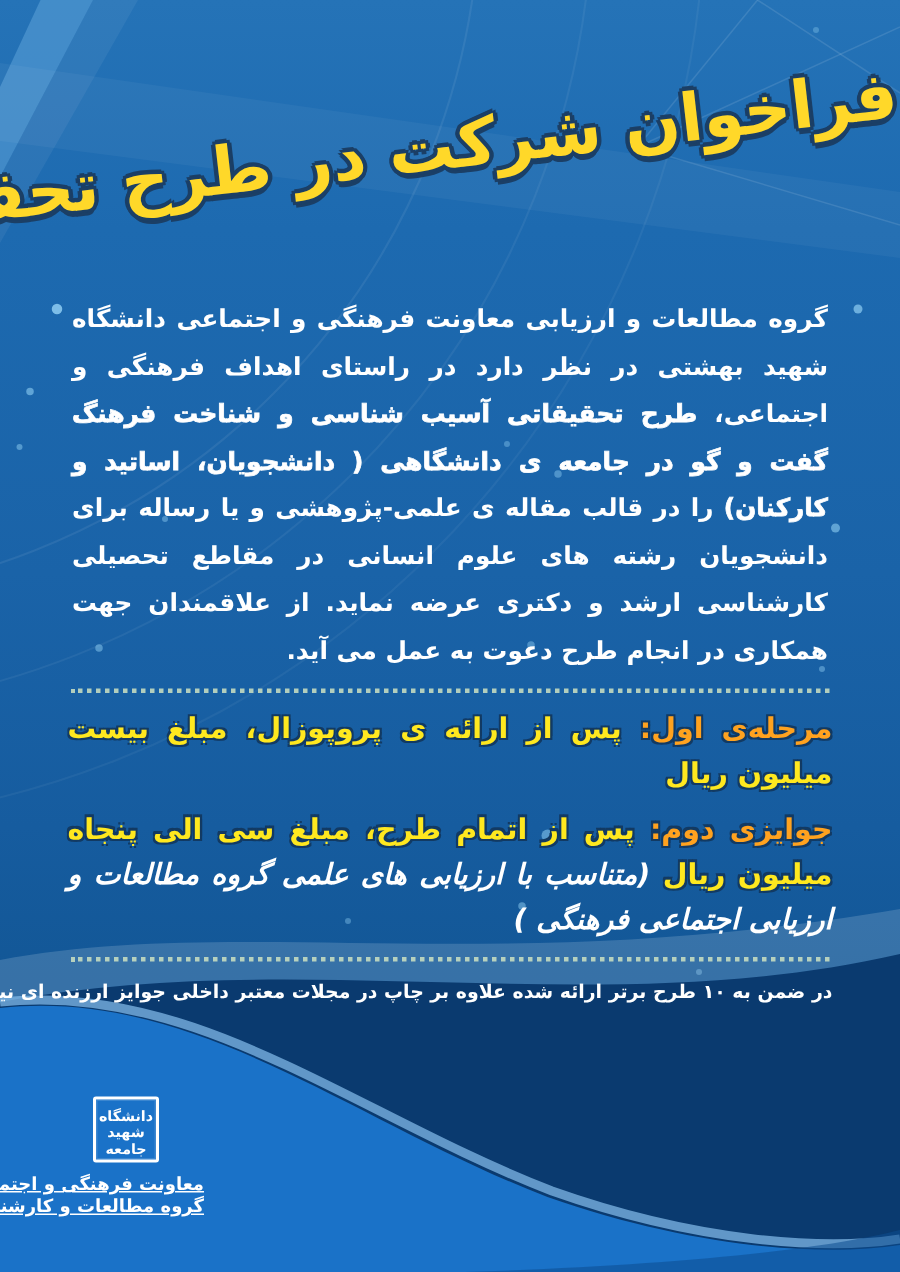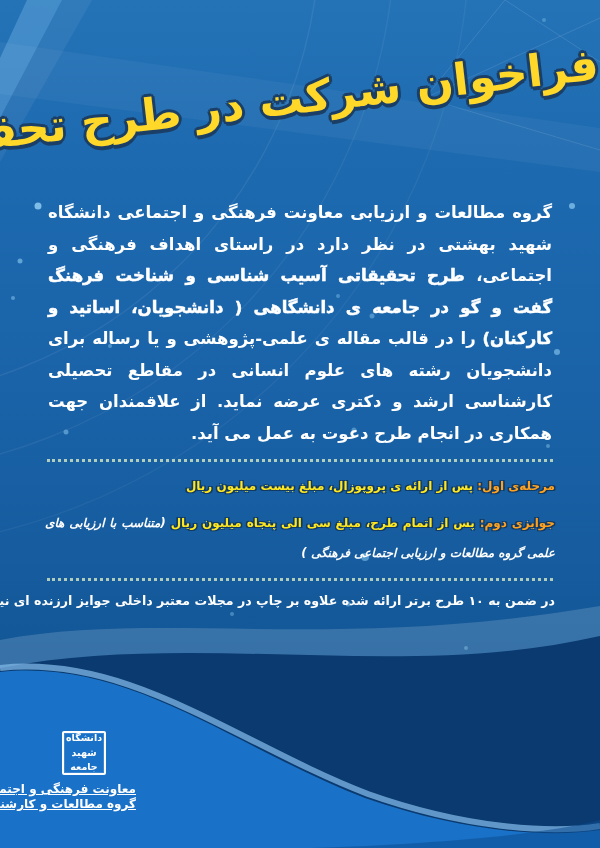--- a/index.html
+++ b/index.html
@@ -49,21 +49,21 @@
   .emph{ -webkit-text-stroke:0.5px #ffffff; }
   .sep{
     height:0;
     border:0;
     border-top:3px dotted #cde2c2;
     margin:10px 2px 9px 2px;
     opacity:.85;
   }
   .stage{
     margin:7px 0 0 0;
-    font-size:12px;
+    font-size:19px;
     line-height:30px;
     font-weight:bold;
     text-align:justify;
     text-align-last:right;
   }
   .stage-label{
     color:#ffa21f;
     text-shadow:1.4px 1.4px 0 #123a63,-1.4px 1.4px 0 #123a63,1.4px -1.4px 0 #123a63,-1.4px -1.4px 0 #123a63;
   }
   .stage-text{
@@ -87,21 +87,21 @@
     width:104px;
     text-align:center;
     color:#fff;
   }
   .logo-square{
     width:40px;height:40px;
     margin:0 auto 7px auto;
     border:2px solid #ffffff;
     border-radius:2px;
     display:flex;flex-direction:column;
-    align-items:center;justify-content:space-between;
+    align-items:center;justify-content:flex-end;
     font-size:9.5px;line-height:1.15;
     font-weight:bold;
     box-shadow:0 0 0 1px rgba(255,255,255,.15) inset;
   }
   .logo-caption{
     font-size:12px;
     line-height:15px;
     font-weight:bold;
     white-space:nowrap;
     text-decoration:underline;

